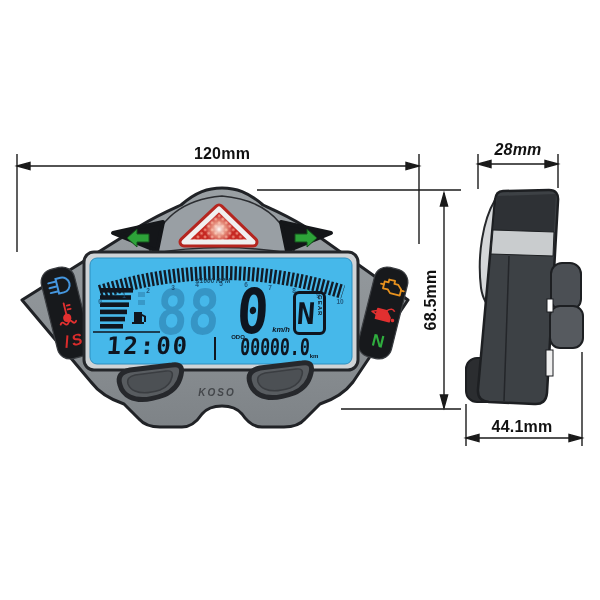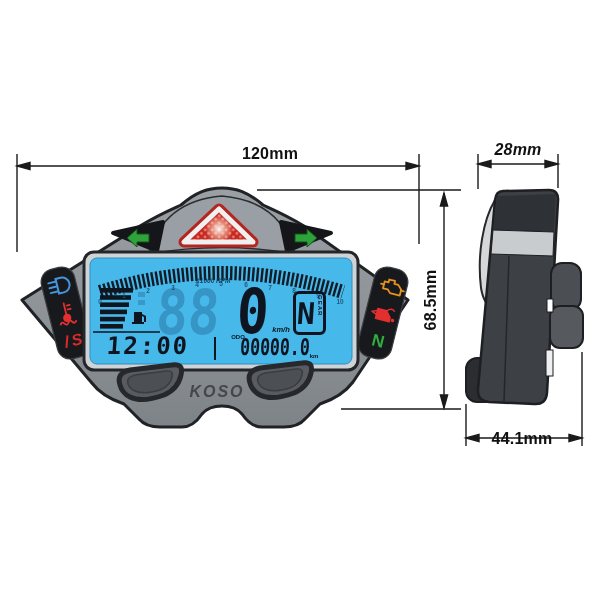--- a/index.html
+++ b/index.html
@@ -13,21 +13,21 @@
   .ghost{color:rgba(10,55,100,0.27);}
   .tick{position:absolute;transform:translate(-50%,-50%);font-size:6.5px;font-weight:bold;
         color:#1d4f73;opacity:.9;}
   .rpmlbl{font-size:6.5px;font-style:italic;font-weight:bold;color:#123a52;opacity:.9;}
   .kmh{font-size:7.5px;font-style:italic;font-weight:bold;color:#0e1520;}
   .small-cap{font-size:6px;font-weight:bold;color:#0e1520;}
   #gearbox{position:absolute;left:293px;top:291px;width:33px;height:44px;box-sizing:border-box;
            border:3px solid #0e1520;border-radius:6px;}
   #gearcap{position:absolute;left:317px;top:295px;height:38px;writing-mode:vertical-rl;
            font-size:6px;font-weight:bold;letter-spacing:1px;color:#0e1520;}
-  #koso{font-size:16px;font-weight:bold;font-style:italic;letter-spacing:2px;color:#44474b;}
+  #koso{font-size:10px;font-weight:bold;font-style:italic;letter-spacing:2px;color:#44474b;}
 </style>
 </head>
 <body>
 
 <div id="canvas">
 
 <svg id="art" width="600" height="600" viewBox="0 0 600 600">
   <defs>
     <pattern id="dotp" width="5" height="5" patternUnits="userSpaceOnUse" patternTransform="rotate(45)">
       <rect width="5" height="5" fill="#c62822"></rect>
@@ -182,24 +182,24 @@
     <path d="M 497 196 L 556 194 L 554 232 L 493 230 Z" fill="#2e3135"></path>
     <path d="M 493 230 L 554 232 L 553 256 L 491 254 Z" fill="#c9ccce" stroke="#1d1f22" stroke-width="1"></path>
     <path d="M 509 256 L 504 401" stroke="#24262a" stroke-width="1.5" fill="none"></path>
     <rect x="551" y="263" width="30" height="47" rx="11" fill="#4b4f54" stroke="#1d1f22" stroke-width="2"></rect>
     <rect x="550" y="306" width="33" height="42" rx="10" fill="#565a5f" stroke="#1d1f22" stroke-width="2"></rect>
     <rect x="547" y="299" width="6" height="13" fill="#ffffff" stroke="#1d1f22" stroke-width="1"></rect>
     <rect x="546" y="350" width="7" height="26" fill="#f0f0f0" stroke="#1d1f22" stroke-width="1"></rect>
   </g>
 </svg>
 
-<div class="lbl dim" style="left:222px;top:154px;margin-left:48px;">120mm</div>
+<div class="lbl dim" style="left:222px;top:154px;">120mm</div>
 <div class="lbl dim dim-rot" style="left:431px;top:300px;">68.5mm</div>
 <div class="lbl dim" style="left:518px;top:150px;font-style:italic;">28mm</div>
-<div class="lbl dim" style="left:522px;top:439px;">44.1mm</div>
+<div class="lbl dim" style="left:522px;top:427px;">44.1mm</div>
 
 <span class="tick" style="left:100px;top:301px;">0</span>
 <span class="tick" style="left:124px;top:295px;">1</span>
 <span class="tick" style="left:148px;top:290px;">2</span>
 <span class="tick" style="left:173px;top:287px;">3</span>
 <span class="tick" style="left:197px;top:284px;">4</span>
 <span class="tick" style="left:221px;top:283px;">5</span>
 <span class="tick" style="left:246px;top:284px;">6</span>
 <span class="tick" style="left:270px;top:287px;">7</span>
 <span class="tick" style="left:294px;top:290px;">8</span>

